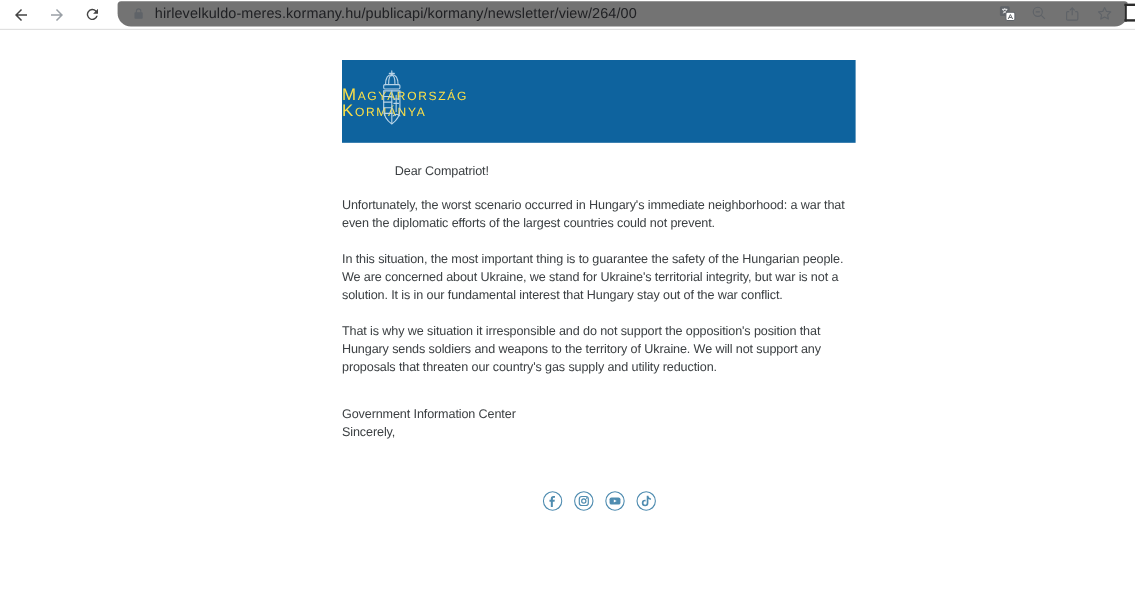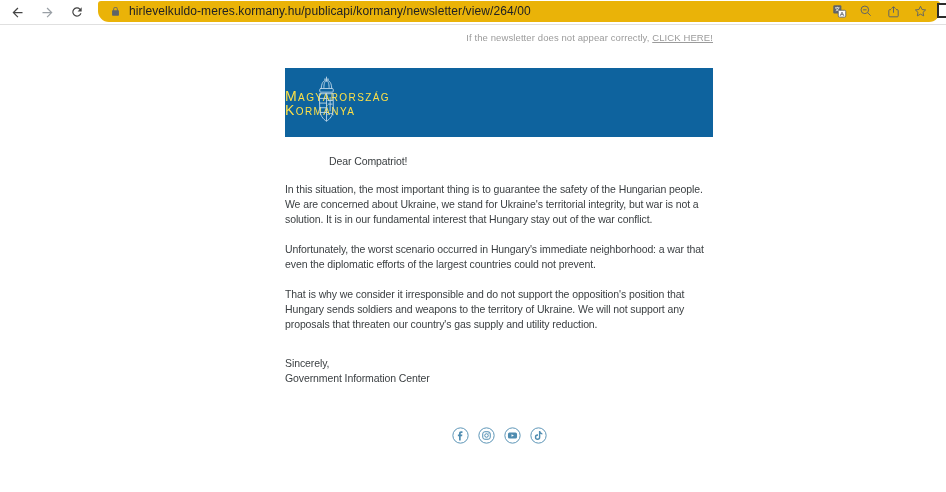--- a/index.html
+++ b/index.html
@@ -9,21 +9,21 @@
   
   .toolbar { position: relative; width: 946px; height: 25px; background: #fff;
     border-bottom: 1px solid #e0e0e0; display: flex; align-items: center; }
   .nav-btn { width: 26px; height: 22px; display: flex; align-items: center;
     justify-content: center; margin-left: 4px; color: #444; font-size: 15px;
     cursor: pointer; background: none; border: none; }
   .nav-btn.disabled { color: #9aa0a6; }
   .nav-btn svg { display: block; }
 
   .omnibox { position: relative; flex: 1; height: 21px; margin: 0 6px 2px 8px;
-    background: #eab308; border-radius: 3px 3px 11px 11px; display: flex;
+    background: #737373; border-radius: 3px 3px 11px 11px; display: flex;
     align-items: center; padding: 0 8px; min-width: 0; }
   .lock { margin: 0 8px 0 4px; flex: none; }
   .url-text { font-size: 12px; color: #202124; white-space: nowrap; overflow: hidden;
     flex: 1; letter-spacing: 0.1px; }
   .omni-icons { display: flex; align-items: center; gap: 11px; margin-right: 4px; }
   .omni-icons .oi { width: 16px; height: 16px; display: flex; align-items: center;
     justify-content: center; cursor: pointer; }
 
   .edge-cut-icon { position: absolute; right: 0; top: 3px; width: 9px; height: 15px;
     border: 2px solid #2b2b2b; border-right: none; background: #fff; }
@@ -105,23 +105,20 @@
         </svg>
       </span>
     </span>
   </div>
   <div class="edge-cut-icon"></div>
 </div>
 
 <div class="page">
   <div class="content">
 
-    <div class="notice">
-      <span>If the newsletter does not appear correctly, </span><a>CLICK HERE!</a>
-    </div>
 
     <div class="banner">
       <svg class="coa" width="25" height="52" viewBox="0 0 24 50">
         <g stroke="#b9d4e7" stroke-width="0.9" fill="none" stroke-linecap="round">
           <path d="M12 2v4M10 4h4"></path>
           <path d="M7 13c0-5 2-8 5-8s5 3 5 8"></path>
           <path d="M9.5 12c0-4 1-6.5 2.5-6.5S14.5 8 14.5 12"></path>
           <rect x="5.5" y="13" width="13" height="3.5" rx="1"></rect>
           <path d="M5.5 18h13v15c0 6-3.5 9.5-6.5 11.5C9 42.5 5.5 39 5.5 33z"></path>
           <path d="M12 18v26"></path>
@@ -131,26 +128,26 @@
         </g>
       </svg>
       <div class="banner-text">
         <div>Magyarország</div>
         <div>Kormánya</div>
       </div>
     </div>
 
     <div class="letter">
       <div class="salutation">Dear Compatriot!</div>
+      <p>Unfortunately, the worst scenario occurred in Hungary's immediate neighborhood: a war that even the diplomatic efforts of the largest countries could not prevent.</p>
       <p>In this situation, the most important thing is to guarantee the safety of the Hungarian people. We are concerned about Ukraine, we stand for Ukraine's territorial integrity, but war is not a solution. It is in our fundamental interest that Hungary stay out of the war conflict.</p>
-      <p>Unfortunately, the worst scenario occurred in Hungary's immediate neighborhood: a war that even the diplomatic efforts of the largest countries could not prevent.</p>
-      <p>That is why we consider it irresponsible and do not support the opposition's position that Hungary sends soldiers and weapons to the territory of Ukraine. We will not support any proposals that threaten our country's gas supply and utility reduction.</p>
+      <p>That is why we situation it irresponsible and do not support the opposition's position that Hungary sends soldiers and weapons to the territory of Ukraine. We will not support any proposals that threaten our country's gas supply and utility reduction.</p>
       <div class="closing-block">
+        <div>Government Information Center</div>
         <div>Sincerely,</div>
-        <div>Government Information Center</div>
       </div>
     </div>
 
     <div class="social-row">
       <svg class="sic" viewBox="0 0 24 24">
         <circle cx="12" cy="12" r="10.8" fill="none" stroke="#4f8cb0" stroke-width="1.3"></circle>
         <path d="M13.4 8.3h1.4V6h-2c-1.8 0-2.9 1.2-2.9 3v1.6H8.3v2.3h1.6V19h2.4v-6.1h2l.3-2.3h-2.3V9.1c0-.5.4-.8 1.1-.8z" fill="#4f8cb0"></path>
       </svg>
       <svg class="sic" viewBox="0 0 24 24">
         <circle cx="12" cy="12" r="10.8" fill="none" stroke="#4f8cb0" stroke-width="1.3"></circle>

